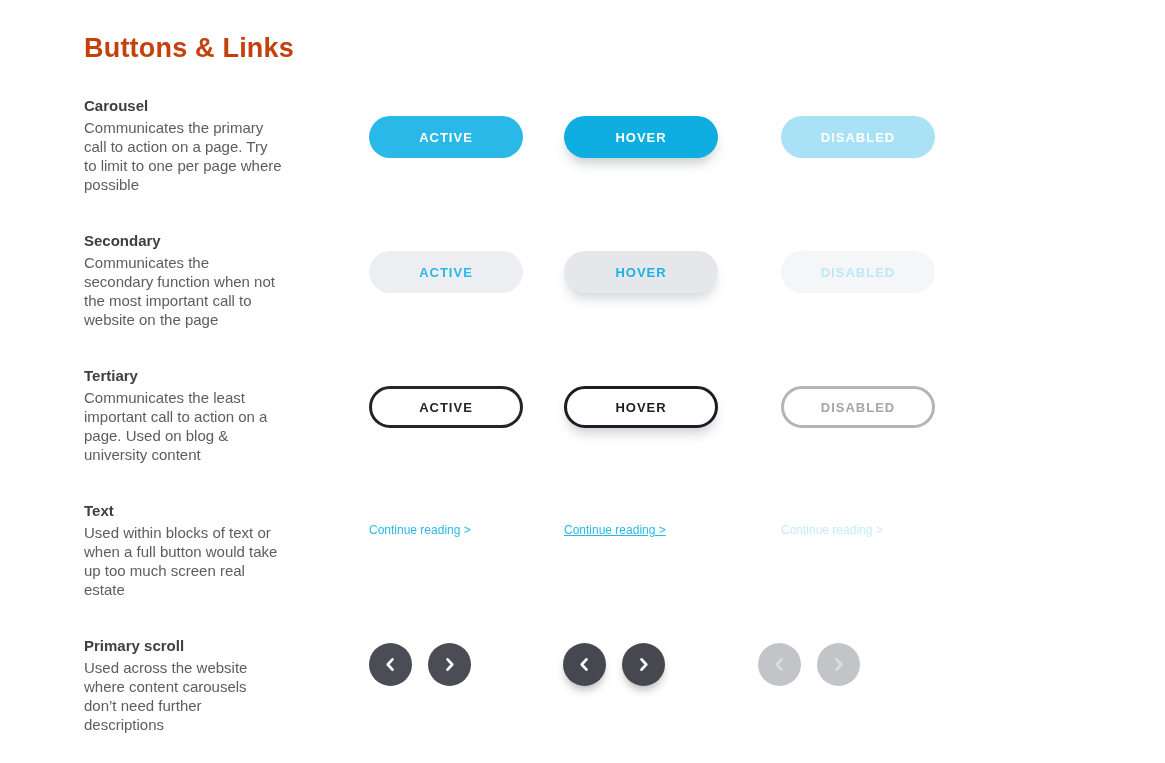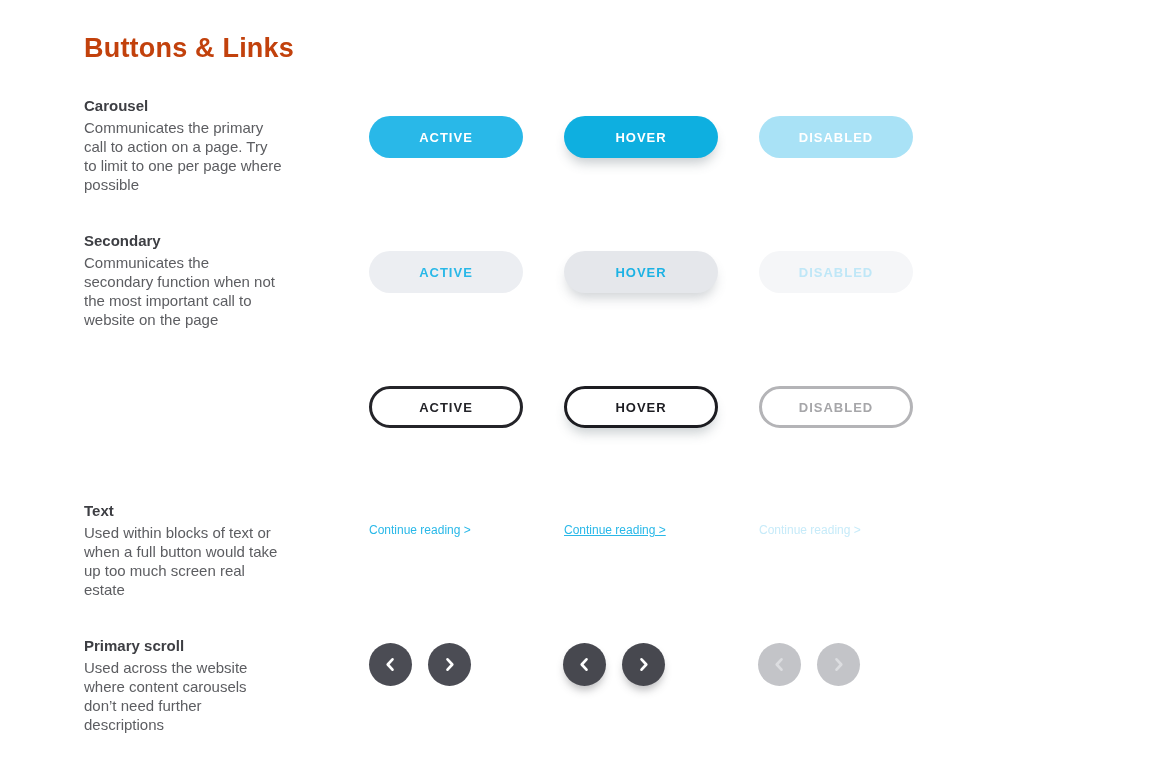--- a/index.html
+++ b/index.html
@@ -6,21 +6,21 @@
   .page { position:relative; width:1165px; height:763px; background:#ffffff; overflow:hidden; }
 
   .title { position:absolute; left:84px; top:33px; margin:0;
            font-size:27px; font-weight:800; color:#c2410c; letter-spacing:.2px; }
 
   .desc-block { position:absolute; left:84px; width:198px; }
   .row-label { font-size:15px; font-weight:bold; color:#3d3e43; margin-bottom:4px; }
   .row-desc  { font-size:15px; line-height:19px; color:#5c5d61; }
 
   .cell { position:absolute;margin-left:10px; }
-  .c1 { left:359px; } .c2 { left:554px; } .c3 { left:749px; }
+  .c1 { left:359px; } .c2 { left:554px; } .c3 { left:771px; }
 
   .btn { width:154px; height:42px; border-radius:21px; border:none;
          display:flex; align-items:center; justify-content:center;
          font-family:"Liberation Sans", sans-serif;
          font-size:13px; font-weight:bold; letter-spacing:1px; cursor:pointer; padding:0; }
 
   .p-active   { background:#29b8e8; color:#ffffff; }
   .p-hover    { background:#0eafe0; color:#ffffff; box-shadow:0 8px 12px -3px rgba(70,85,95,.30); }
   .p-disabled { background:#a9e2f6; color:#ffffff; }
 
@@ -72,20 +72,24 @@
   <div class="cell c1" style="top:251px">
       <button class="btn s-active">ACTIVE</button>
     </div>
   <div class="cell c2" style="top:251px">
       <button class="btn s-hover">HOVER</button>
     </div>
   <div class="cell c3" style="top:251px">
       <button class="btn s-disabled">DISABLED</button>
     </div>
 
+  <div class="desc-block" style="top:367px">
+    <div class="row-label">Tertiary</div>
+    <div class="row-desc">Communicates the least important call to action on a page. Used on blog &amp; university content</div>
+  </div>
   <div class="cell c1" style="top:386px">
       <button class="btn t-active">ACTIVE</button>
     </div>
   <div class="cell c2" style="top:386px">
       <button class="btn t-hover">HOVER</button>
     </div>
   <div class="cell c3" style="top:386px">
       <button class="btn t-disabled">DISABLED</button>
     </div>
 

